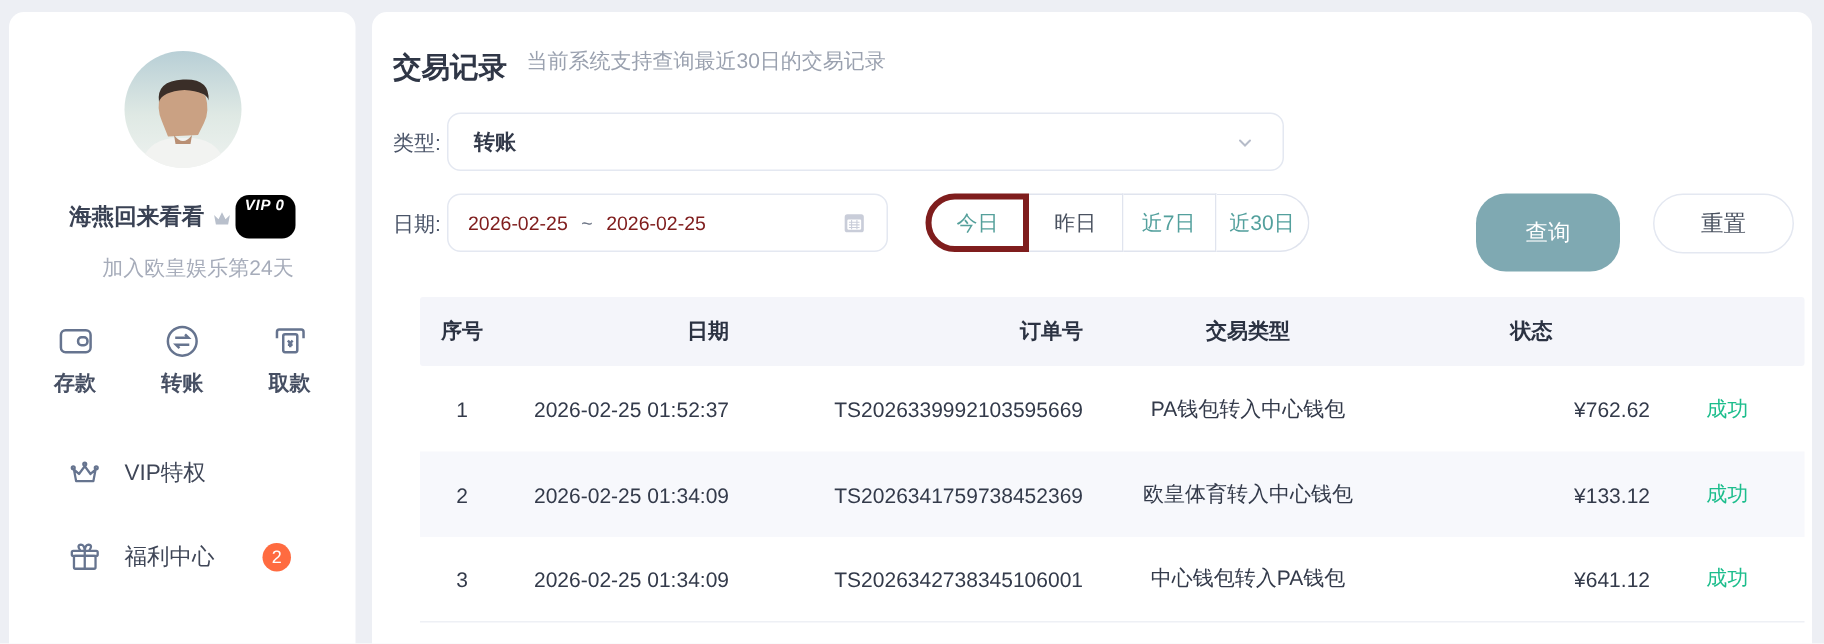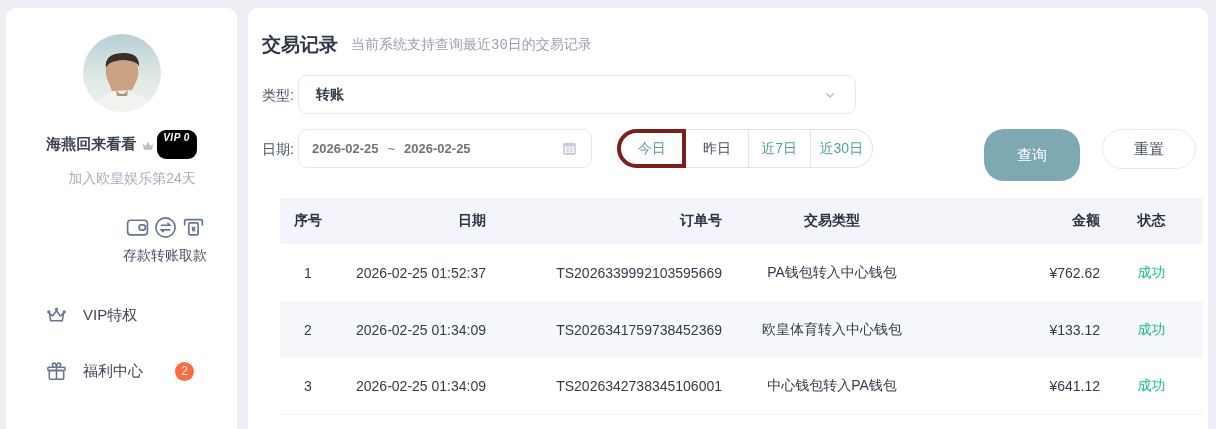--- a/index.html
+++ b/index.html
@@ -20,53 +20,53 @@
     display:flex; align-items:flex-end; justify-content:center;
   }
   .user-row { display:flex; align-items:center; justify-content:center; margin-top:18px; gap:5px; }
   .username { font-size:15px; font-weight:700; color:#3a4254; }
   .vip-badge { display:inline-flex; align-items:center; gap:2px; }
   .vip-pill {
     background:#000000; color:#ffffff; font-size:10px; font-weight:700; font-style:italic;
     padding:2px 7px 16px 6px; border-radius:9px; letter-spacing:0.5px;
   }
   .join-text { text-align:center; color:#a6acba; font-size:14px; margin-top:11px;padding-left:21px; }
-  .quick-actions { display:flex; justify-content:flex-end; padding:0 30px; margin-top:27px; }
+  .quick-actions { display:flex; justify-content:space-between; padding:0 30px; margin-top:27px;font-weight:bold; }
   .qa-item { display:flex; flex-direction:column; align-items:center; gap:7px; cursor:pointer; }
   .qa-label { font-size:14px; color:#464f63; }
   .menu { margin-top:22px; }
   .menu-item { display:flex; align-items:center; height:56px; padding-left:39px; cursor:pointer; }
   .menu-label { font-size:15px; color:#3f4657; margin-left:15px; }
   .menu-badge {
     width:19px; height:19px; border-radius:50%; background:#ff6b40; color:#fff;
     font-size:12px; line-height:19px; text-align:center; margin-left:32px;
   }
 
   
   .main { left:248px; width:960px; height:450px; padding:24px 14px 0; }
-  .page-header { display:flex; align-items:center; gap:13px;font-family:Liberation Mono, monospace; }
+  .page-header { display:flex; align-items:flex-start; gap:13px; }
   .page-title { font-size:19px; font-weight:700; color:#2f3646; }
   .page-subtitle { font-size:14px; color:#9aa1af; }
 
   .filter-row { position:relative; height:40px; }
   .row-type { margin-top:17px; }
   .row-date { margin-top:14px; }
   .f-label { position:absolute; left:0; top:0; line-height:40px; font-size:14px; color:#4a5468; }
   .select-box {
     position:absolute; left:36px; top:0; width:558px; height:39px;
     border:1px solid #e4e8f1; border-radius:9px; background:#fff;
     display:flex; align-items:center; justify-content:space-between; padding:0 17px; cursor:pointer;
   }
   .select-value { font-size:14px; font-weight:700; color:#333a4a; }
   .date-input {
     position:absolute; left:36px; top:0; width:294px; height:39px;
     border:1px solid #e4e8f1; border-radius:9px; background:#fff;
     display:flex; align-items:center; padding:0 13px; cursor:pointer;
   }
-  .date-text { font-size:13px; font-weight:700; color:#737373; }
+  .date-text { font-size:13px; font-weight:400; color:#7f1d1d; }
   .date-sep { margin:0 9px; color:#6a7283; font-weight:400; }
   .cal-icon { margin-left:auto; }
 
   .range-group { position:absolute; left:355px; top:0; width:256px; height:39px; display:flex; }
   .seg {
     flex:1; display:flex; align-items:center; justify-content:center;
     font-size:14px; color:#53a09d; background:#fff; cursor:pointer;
     border-top:1px solid #e0e4ee; border-bottom:1px solid #e0e4ee; border-right:1px solid #e0e4ee;
   }
   .seg.active { border:4px solid #7f1d1d; border-radius:20px 0 0 20px; color:#55a09b; }
@@ -211,21 +211,20 @@
     <button class="query-btn">查询</button>
     <button class="reset-btn">重置</button>
   </div>
 
   <div class="table">
     <div class="t-head">
       <span class="c-idx">序号</span>
       <span class="c-date">日期</span>
       <span class="c-order">订单号</span>
       <span class="c-type">交易类型</span>
-      <span class="c-amt">金额</span>
       <span class="c-status">状态</span>
     </div>
 
     <div class="t-row">
       <span class="c-idx">1</span>
       <span class="c-date">2026-02-25 01:52:37</span>
       <span class="c-order">TS2026339992103595669</span>
       <span class="c-type">PA钱包转入中心钱包</span>
       <span class="c-amt">¥762.62</span>
       <span class="c-status status-ok">成功</span>

